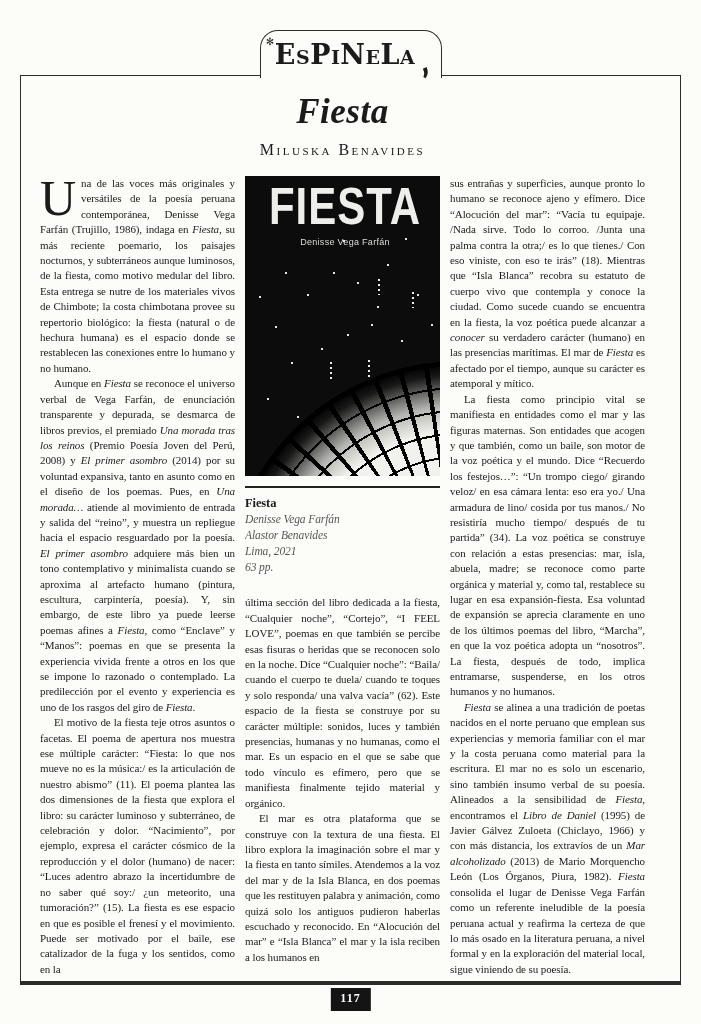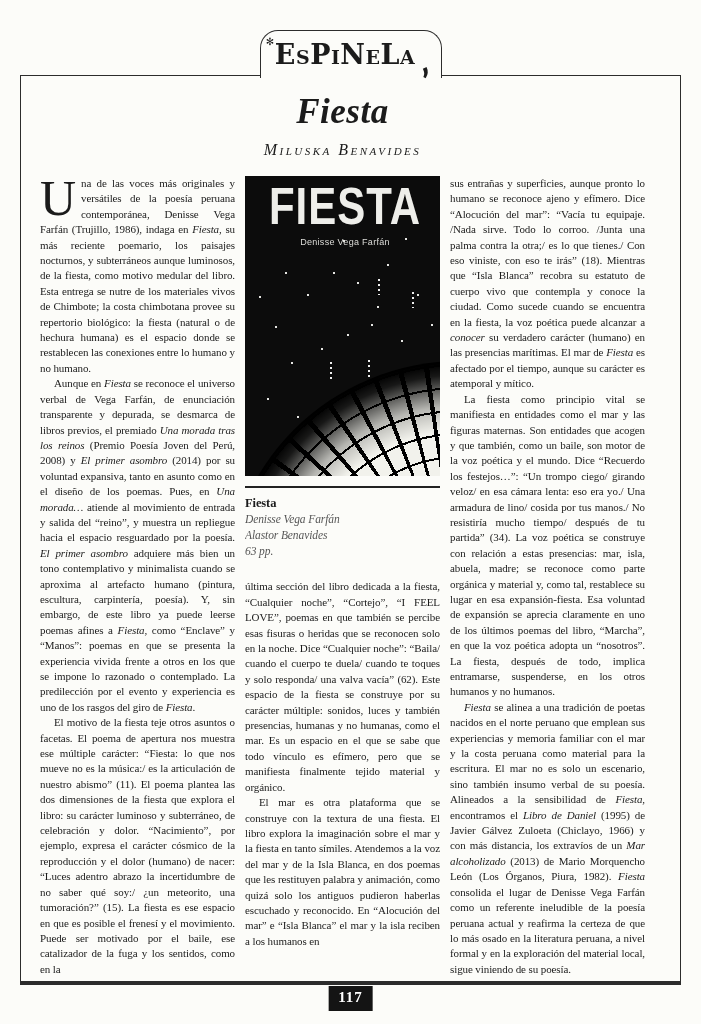--- a/index.html
+++ b/index.html
@@ -31,21 +31,21 @@
   .logo-tail { display:inline-block; font-size:30px; line-height:0;
     transform:rotate(-25deg) translate(-2px,9px); }
   
   .content { position:absolute; left:40px; right:56px; top:84px; }
   .title {
     text-align:center; font-size:35px; font-style:italic; font-weight:bold;
     margin:8px 0 0; letter-spacing:.5px;
   }
   .byline {
     text-align:center; font-variant:small-caps; font-size:16px;
-    letter-spacing:2.5px; margin-top:9px;font-style:italic;
+    letter-spacing:2.5px; margin-top:9px;
   }
   
   .cols { display:flex; gap:10px; margin-top:17px; height:805px; overflow:hidden; }
   .col {
     width:200px; font-size:11px; line-height:15.4px; letter-spacing:-.1px;
     text-align:justify; overflow:hidden; hyphens:auto; -webkit-hyphens:auto;
   }
   .col p { margin:0; }
   p.ind { text-indent:14px; }
   .dropcap { float:left; font-size:50px; line-height:39px; padding:3px 5px 0 0; }
@@ -95,21 +95,21 @@
   
   .caption { border-top:2.5px solid #222; padding-top:8px; margin-bottom:20px; }
   .caption-title { font-weight:bold; font-size:12.5px; display:block; }
   .caption-line {
     display:block; font-style:italic; font-size:11.5px; color:#565656;
     line-height:16px;
   }
   
   .pagenum {
     position:absolute; left:50%; transform:translateX(-50%); bottom:13px;
-    background:#141414; color:#fff; font-weight:bold; font-size:15px;
+    background:#141414; color:#fff; font-weight:bold; font-size:12px;
     padding:3px 10px 5px; letter-spacing:1px; z-index:4;
   }
 </style>
 </head>
 <body>
 
 <div class="page">
 
   <div class="frame"></div>
 
@@ -140,20 +140,21 @@
           <div class="dcol dc2"></div>
           <div class="dcol dc3"></div>
           <div class="dcol dc4"></div>
           <div class="ball"></div>
         </figure>
 
         <div class="caption">
           <span class="caption-title">Fiesta</span>
           <span class="caption-line">Denisse Vega Farfán</span>
           <span class="caption-line">Alastor Benavides</span>
+          <span class="caption-line">Lima, 2021</span>
           <span class="caption-line">63 pp.</span>
         </div>
 
         <p>última sección del libro dedicada a la fiesta, “Cualquier noche”, “Cortejo”, “I FEEL LOVE”, poemas en que también se percibe esas fisuras o heridas que se reconocen solo en la noche. Dice “Cualquier noche”: “Baila/ cuando el cuerpo te duela/ cuando te toques y solo responda/ una valva vacía” (62). Este espacio de la fiesta se construye por su carácter múltiple: sonidos, luces y también presencias, humanas y no humanas, como el mar. Es un espacio en el que se sabe que todo vínculo es efímero, pero que se manifiesta finalmente tejido material y orgánico.</p>
         <p class="ind">El mar es otra plataforma que se construye con la textura de una fiesta. El libro explora la imaginación sobre el mar y la fiesta en tanto símiles. Atendemos a la voz del mar y de la Isla Blanca, en dos poemas que les restituyen palabra y animación, como quizá solo los antiguos pudieron haberlas escuchado y reconocido. En “Alocución del mar” e “Isla Blanca” el mar y la isla reciben a los humanos en</p>
       </div>
 
       <div class="col">
         <p>sus entrañas y superficies, aunque pronto lo humano se reconoce ajeno y efímero. Dice “Alocución del mar”: “Vacía tu equipaje. /Nada sirve. Todo lo corroo. /Junta una palma contra la otra;/ es lo que tienes./ Con eso viniste, con eso te irás” (18). Mientras que “Isla Blanca” recobra su estatuto de cuerpo vivo que contempla y conoce la ciudad. Como sucede cuando se encuentra en la fiesta, la voz poética puede alcanzar a <i>conocer</i> su verdadero carácter (humano) en las presencias marítimas. El mar de <i>Fiesta</i> es afectado por el tiempo, aunque su carácter es atemporal y mítico.</p>
         <p class="ind">La fiesta como principio vital se manifiesta en entidades como el mar y las figuras maternas. Son entidades que acogen y que también, como un baile, son motor de la voz poética y el mundo. Dice “Recuerdo los festejos…”: “Un trompo ciego/ girando veloz/ en esa cámara lenta: eso era yo./ Una armadura de lino/ cosida por tus manos./ No resistiría mucho tiempo/ después de tu partida” (34). La voz poética se construye con relación a estas presencias: mar, isla, abuela, madre; se reconoce como parte orgánica y material y, como tal, restablece su lugar en esa expansión-fiesta. Esa voluntad de expansión se aprecia claramente en uno de los últimos poemas del libro, “Marcha”, en que la voz poética adopta un “nosotros”. La fiesta, después de todo, implica entramarse, suspenderse, en los otros humanos y no humanos.</p>

